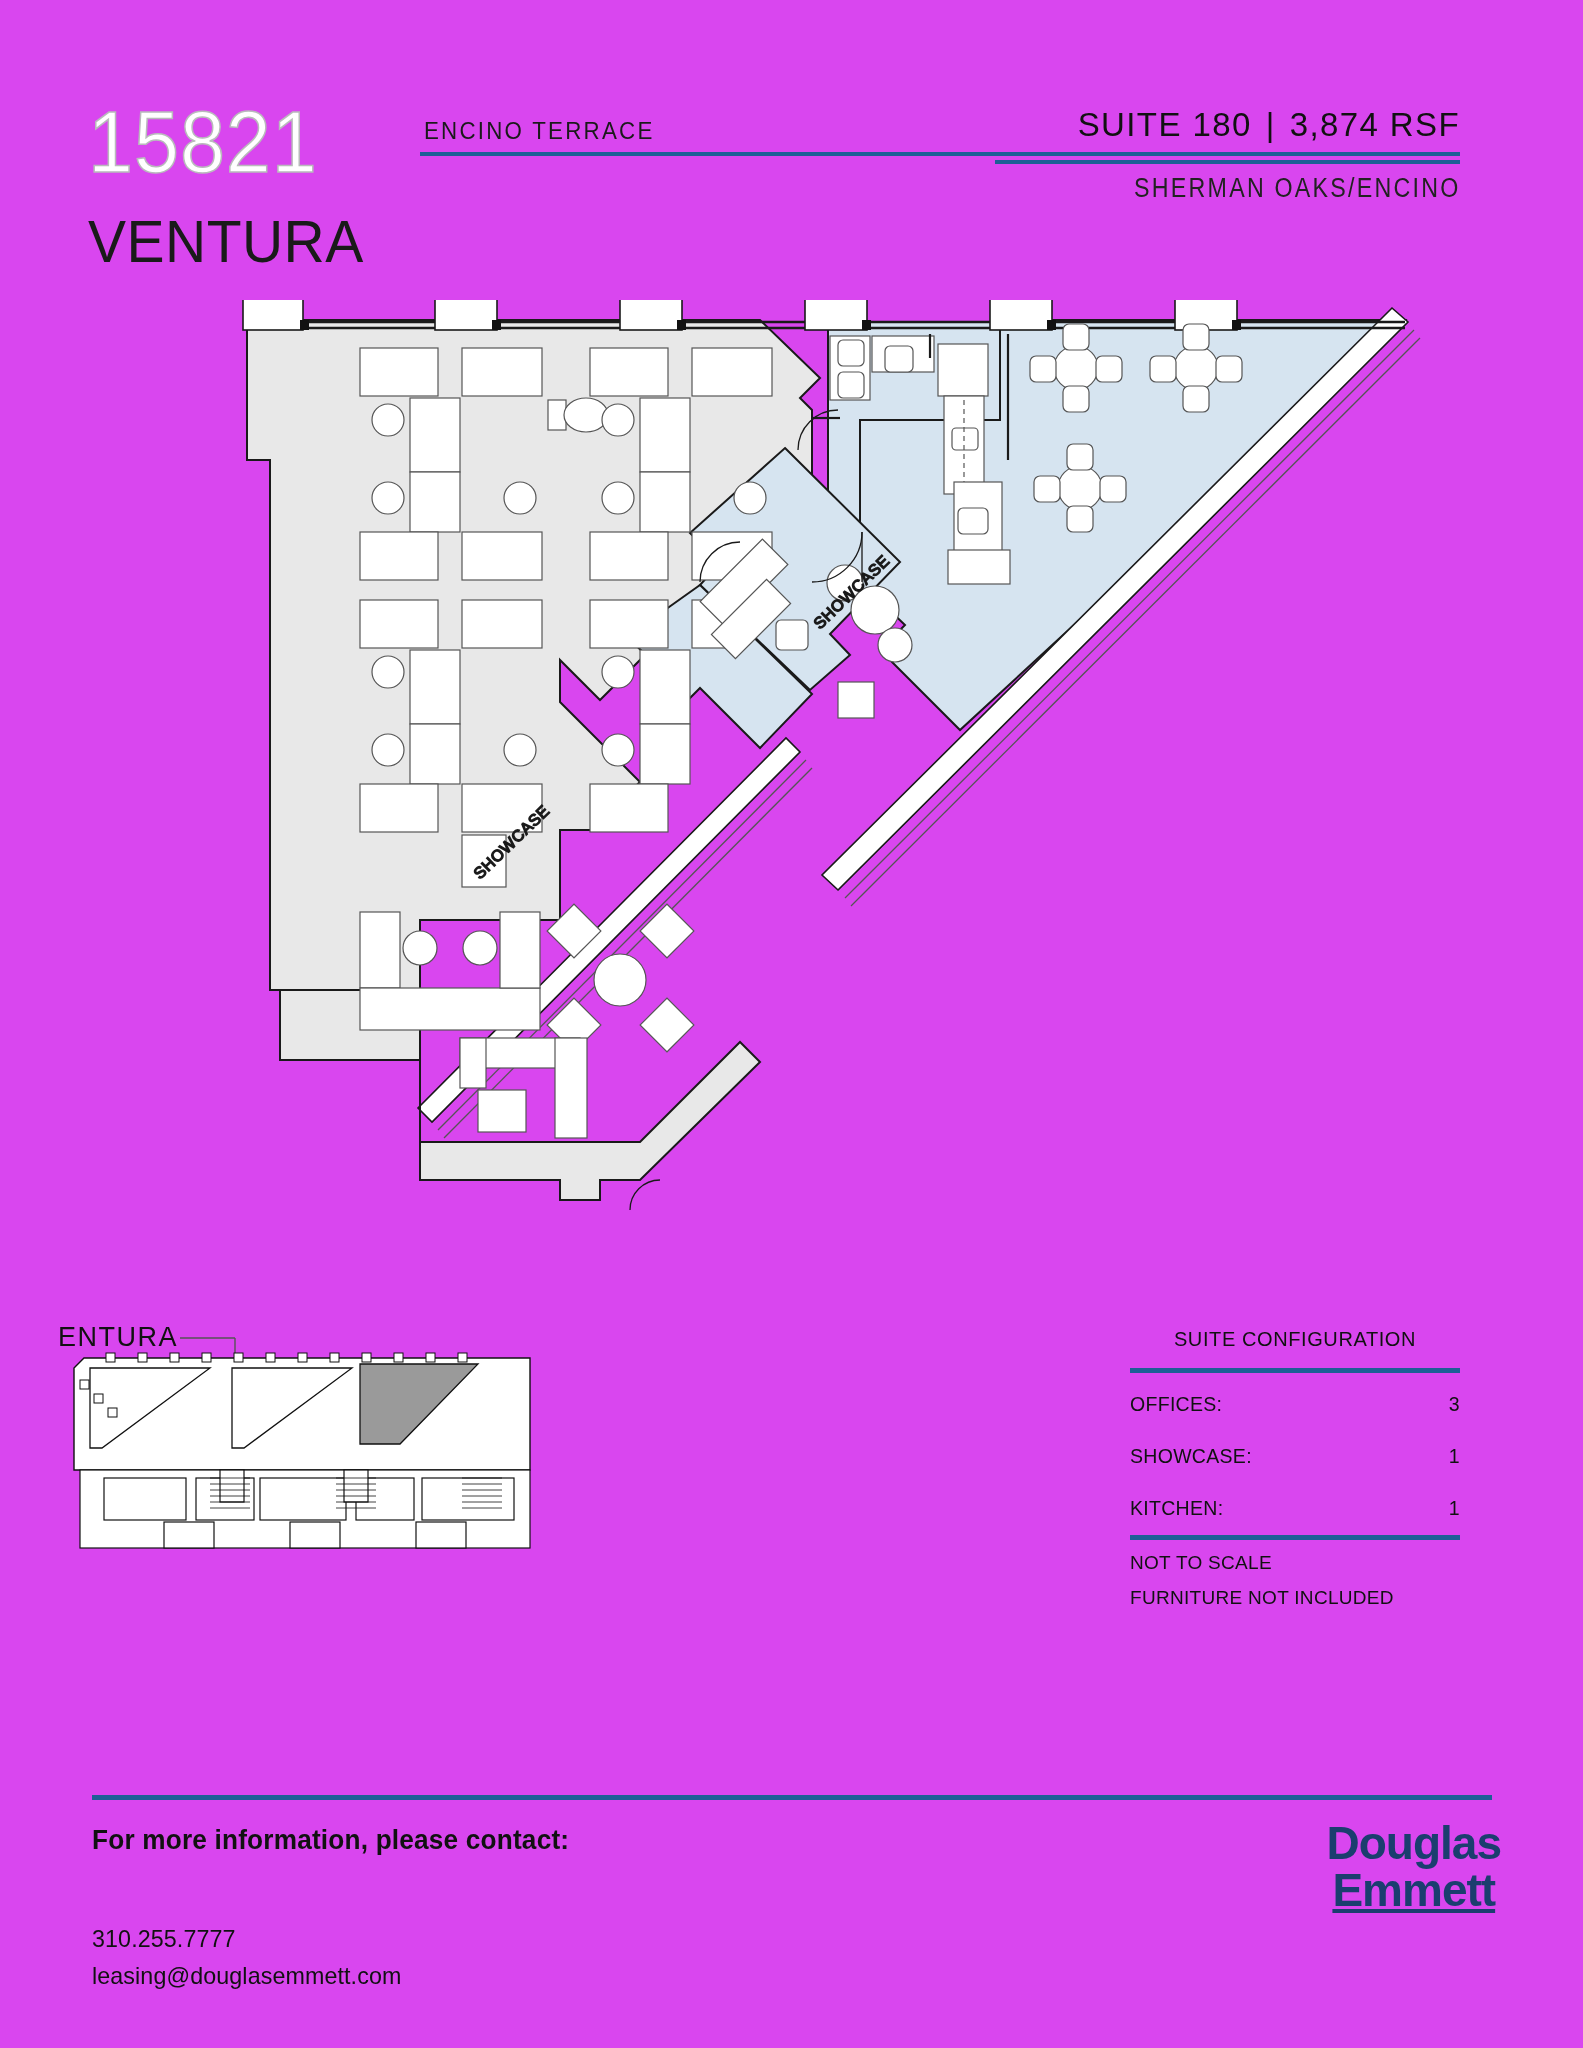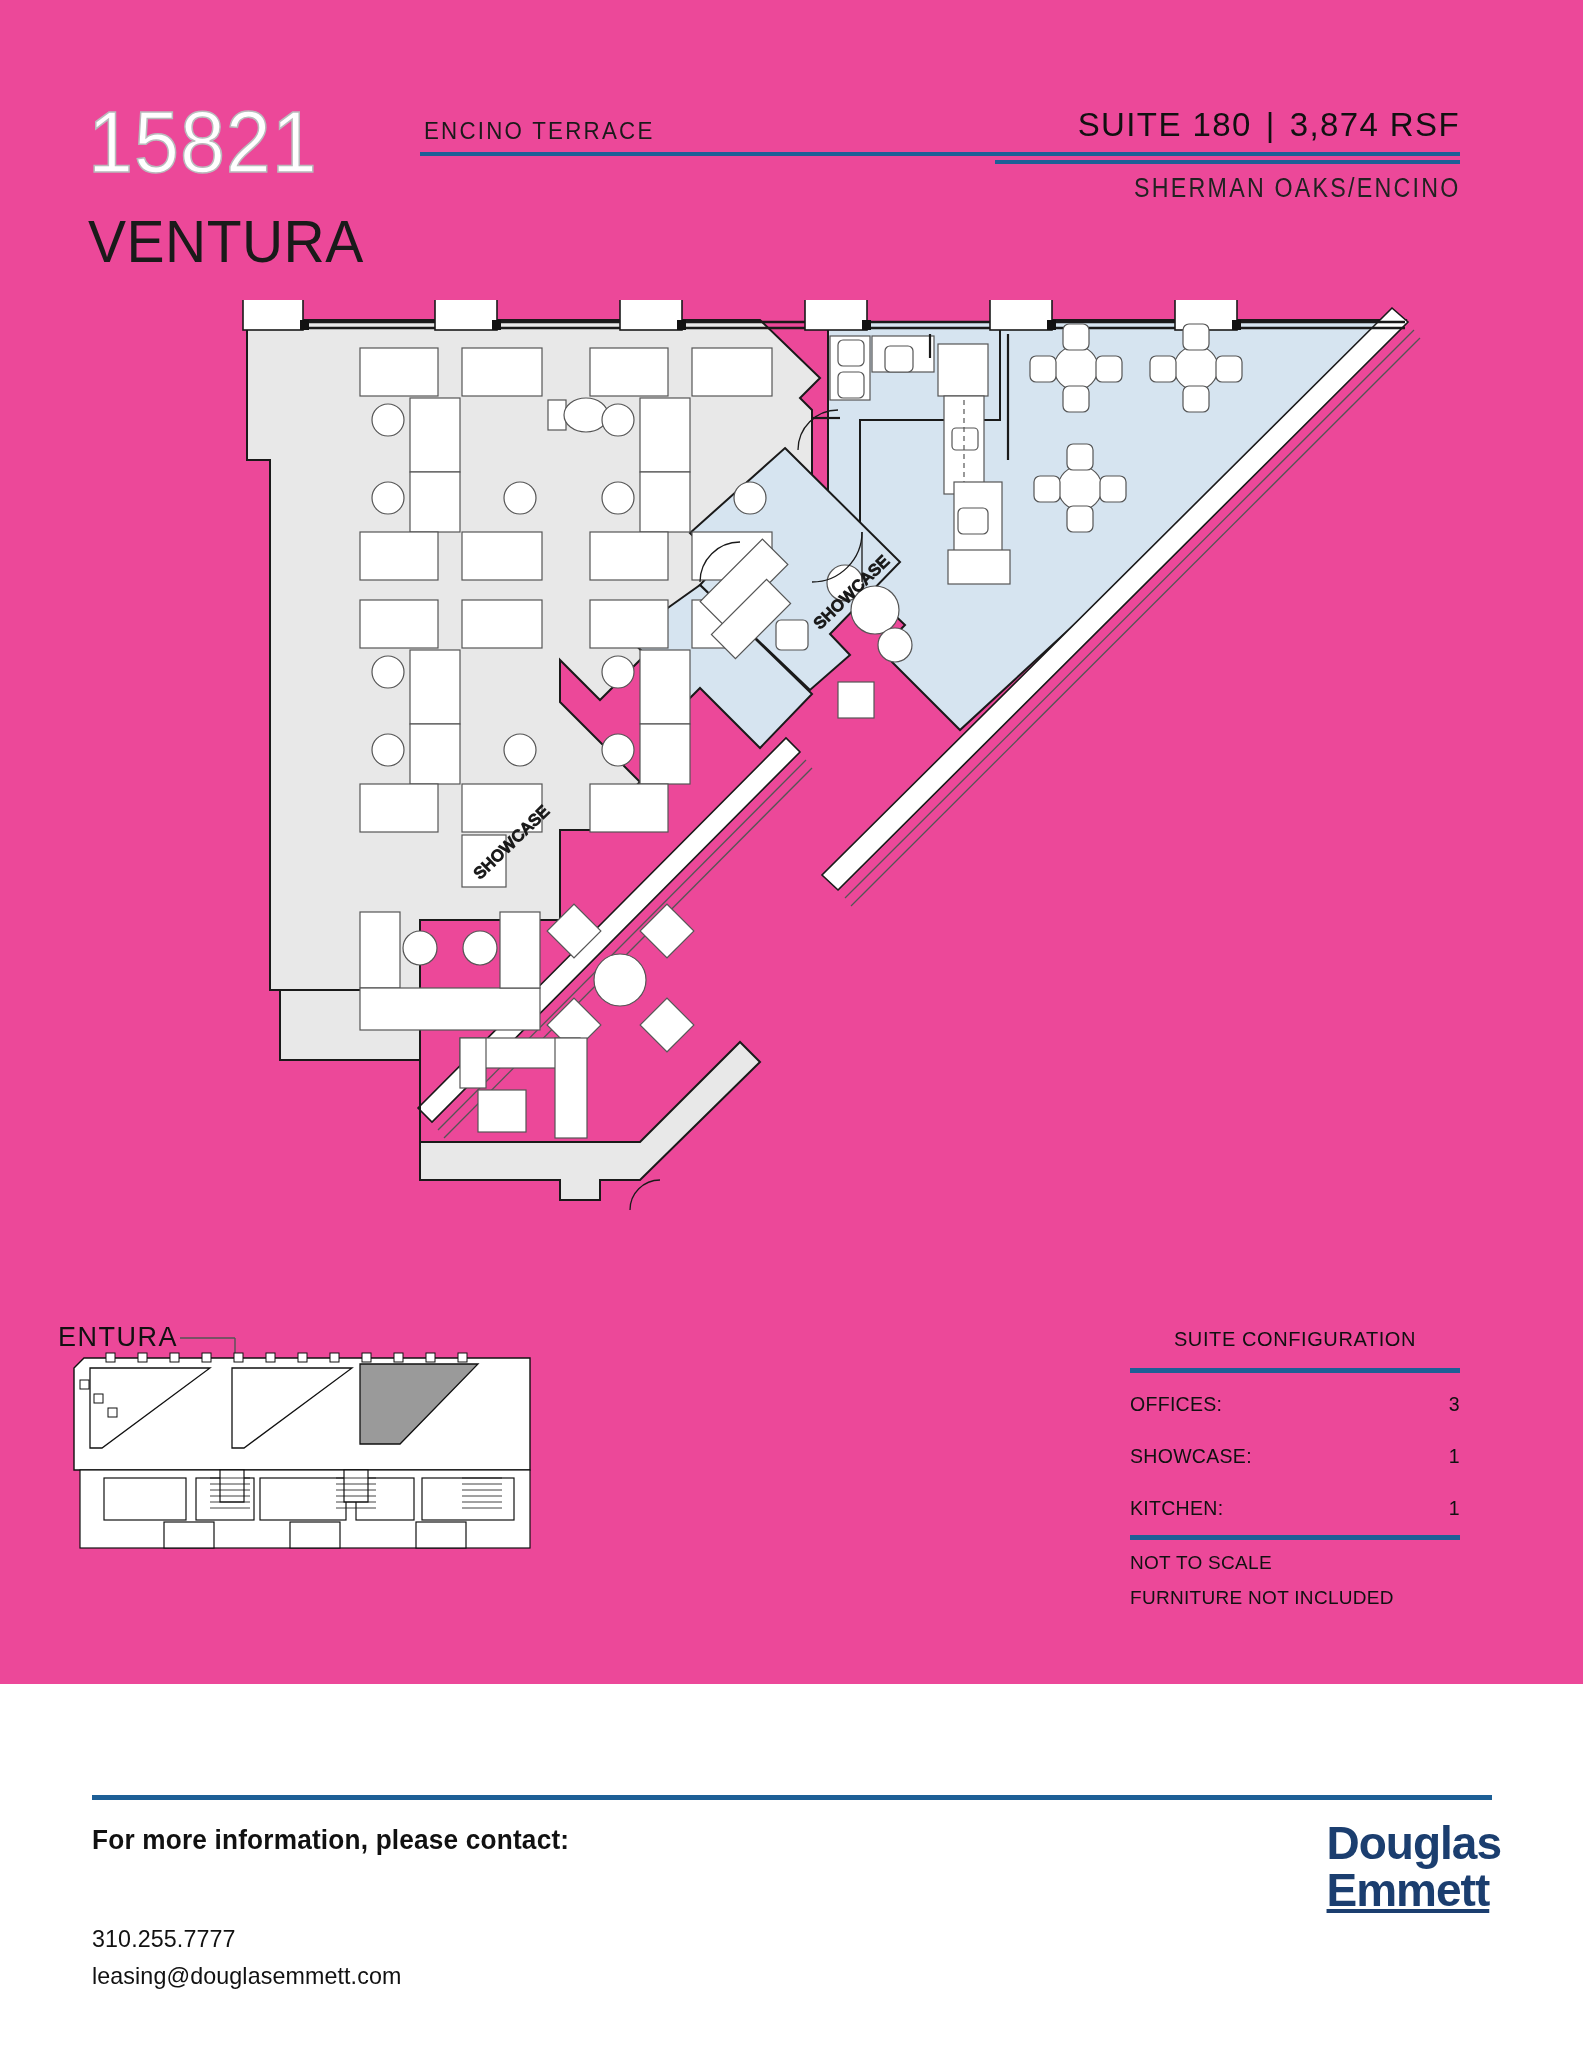--- a/index.html
+++ b/index.html
@@ -7,22 +7,22 @@
     width: 1583px;
     height: 2048px;
     background: #ffffff;
     font-family: "Liberation Sans", sans-serif;
     color: #111111;
     overflow: hidden;
   }
   .page {
     position: relative;
     width: 1583px;
-    height: 1684px;
-    background: #ec4899;
+    height: 2048px;
+    background: #d946ef;
   }
 
   
   .header { position: absolute; left: 0; top: 0; width: 1583px; height: 290px; }
 
   .addr-number {
     position: absolute;
     left: 88px; top: 98px;
     font-size: 88px;
     line-height: 88px;
@@ -142,21 +142,21 @@
     font-size: 24px; color: #111; letter-spacing: 0.1px;
     transform: scaleX(0.97); transform-origin: left top;
   }
   .contact-email {
     position: absolute; left: 92px; top: 1962px;
     font-size: 24px; color: #111; letter-spacing: 0.1px;
     transform: scaleX(0.97); transform-origin: left top;
   }
   .logo {
     position: absolute; right: 82px; top: 1820px;
-    text-align: left;
+    text-align: center;
     color: #1b3e6f;
     font-weight: 700;
     font-size: 46px;
     line-height: 47px;
     letter-spacing: -1px;
     font-family: "Liberation Sans", sans-serif;
   }
   .logo .l2 { display: block; text-decoration: underline; }
 
   

